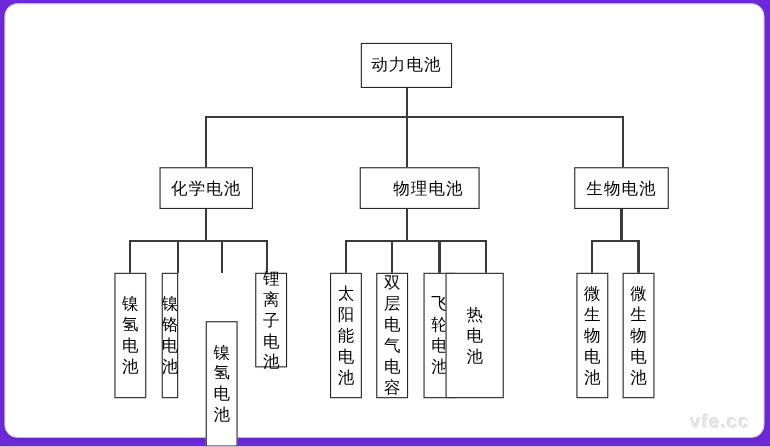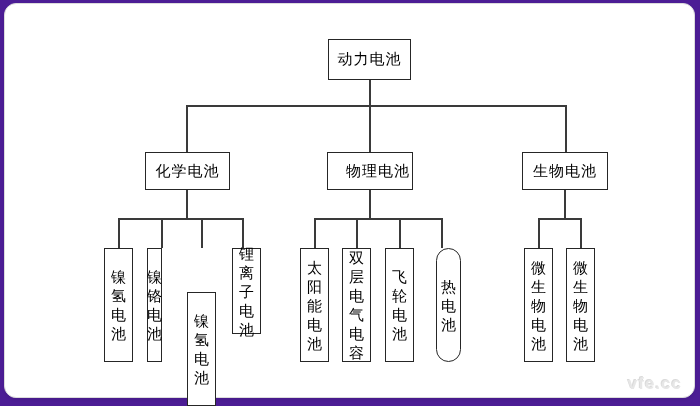--- a/index.html
+++ b/index.html
@@ -1,20 +1,20 @@
 <!DOCTYPE html>
 <html><head>
 <meta charset="utf-8">
 <style>
   html, body { margin: 0; padding: 0; background: #ffffff; }
   #stage {
     position: relative;
     width: 700px;
     height: 406px;
-    background: #4c1d95;
+    background: #6d28d9;
     font-family: "Liberation Sans", sans-serif;
     overflow: hidden;
   }
   
   .card {
     position: absolute;
     left: 4px; top: 3px;
     width: 691px; height: 395px;
     background: #ffffff;
     border: 1px solid #dcdcdc;
@@ -94,21 +94,21 @@
       <line x1="399.5" y1="219" x2="399.5" y2="248"></line>
       <line x1="441.5" y1="219" x2="441.5" y2="248"></line>
       <line x1="538.5" y1="219" x2="538.5" y2="248"></line>
       <line x1="580.5" y1="219" x2="580.5" y2="248"></line>
     </g>
   </svg>
 
   <div class="node h" style="left:328px; top:39px; width:83px; height:41px;">动力电池</div>
 
   <div class="node h" style="left:145px; top:152px; width:85px; height:38px;font-family:Liberation Serif, serif;">化学电池</div>
-  <div class="node h" style="left:327px; top:152px; width:86px; height:38px;padding-left:16px;">物理电池</div>
+  <div class="node h" style="left:327px; top:152px; width:109px; height:38px;padding-left:16px;">物理电池</div>
   <div class="node h" style="left:522px; top:152px; width:86px; height:38px;text-align:center;">生物电池</div>
 
   <div class="node leaf" style="left:104px; top:248px; width:29px; height:114px;">
     <span>镍氢电池</span>
   </div>
   <div class="node leaf" style="left:147px; top:248px; width:15px; height:114px;">
     <span>镍铬电池</span>
   </div>
   <div class="node leaf" style="left:187px; top:248px; width:29px; height:114px;margin-top:44px;">
     <span>镍氢电池</span>
@@ -119,21 +119,21 @@
 
   <div class="node leaf" style="left:300px; top:248px; width:29px; height:114px;">
     <span>太阳能电池</span>
   </div>
   <div class="node leaf" style="left:342px; top:248px; width:29px; height:114px;">
     <span>双层电气电容</span>
   </div>
   <div class="node leaf" style="left:385px; top:248px; width:29px; height:114px;">
     <span>飞轮电池</span>
   </div>
-  <div class="node leaf" style="left:436px; top:248px; width:25px; height:114px;border-radius:13px;">
+  <div class="node leaf" style="left:405px; top:248px; width:53px; height:114px;">
     <span>热电池</span>
   </div>
 
   <div class="node leaf" style="left:524px; top:248px; width:29px; height:114px;">
     <span>微生物电池</span>
   </div>
   <div class="node leaf" style="left:566px; top:248px; width:29px; height:114px;align-items:center;">
     <span>微生物电池</span>
   </div>
 

